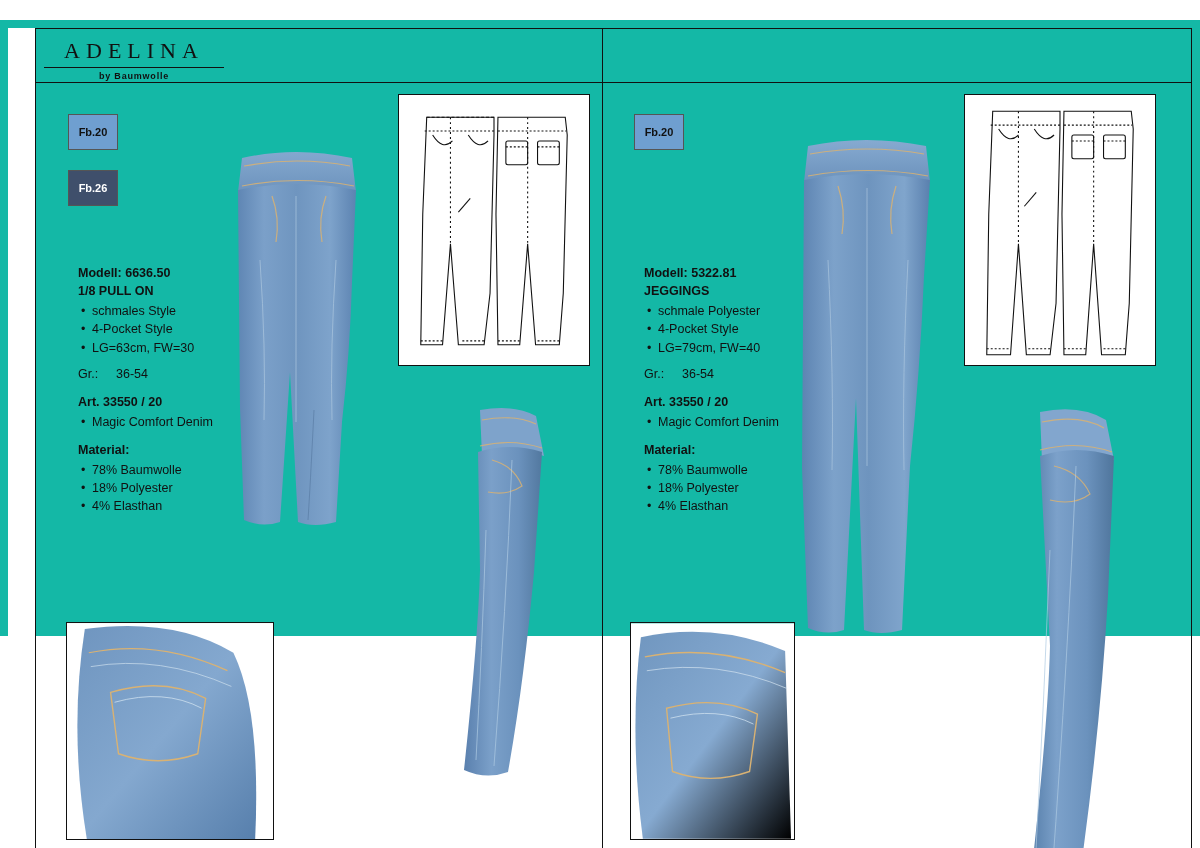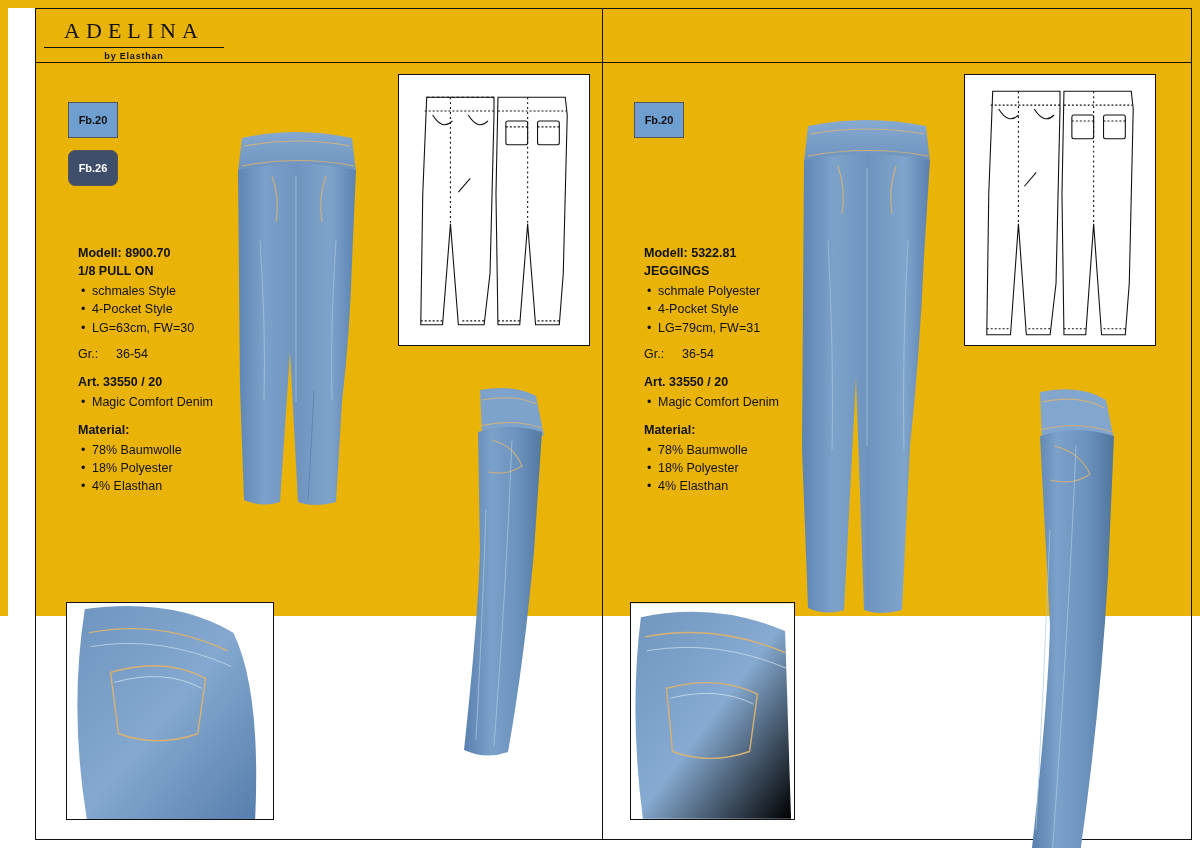--- a/index.html
+++ b/index.html
@@ -11,22 +11,23 @@
     width: 1200px;
     height: 848px;
     font-family: "Liberation Sans", sans-serif;
     color: #111;
     overflow: hidden;
   }
   .page {
     position: relative;
     width: 1200px;
     height: 616px;
-    background: #eab308;
-    box-sizing: border-box;
+    background: #14b8a6;
+    box-sizing: border-box;
+    margin-top: 20px;
   }
   
   .sheet-border {
     position: absolute;
     left: 8px; top: 8px;
     width: 1184px; height: 832px;
     border: 1px solid #111;
     box-sizing: border-box;
   }
   
@@ -101,22 +102,22 @@
     height: 36px;
     border: 1px solid #555;
     box-sizing: border-box;
     font-size: 11px;
     font-weight: 700;
     color: #111;
     display: flex;
     align-items: center;
     justify-content: center;
   }
-  .swatch.s1 { left: 32px; top: 40px; }
-  .swatch.s2 { left: 32px; top: 88px; border-radius: 7px; }
+  .swatch.s1 { left: 32px; top: 32px; }
+  .swatch.s2 { left: 32px; top: 88px; }
   .swatch-label-dark { color: #ffffff; }
 
   
   .spec {
     position: absolute;
     left: 42px;
     top: 182px;
     width: 210px;
     font-size: 12.5px;
     line-height: 1.45;
@@ -181,36 +182,36 @@
 </style>
 </head>
 <body>
 
 <div class="page">
   <div class="sheet-border"></div>
   <div class="binding"></div>
 
   <div class="brand">
     <div class="brand-name">ADELINA</div>
-    <div class="brand-sub">by Elasthan</div>
+    <div class="brand-sub">by Baumwolle</div>
   </div>
   <div class="top-rule"></div>
   <div class="center-divider"></div>
 
   <div class="panel left">
 
     <div class="swatch s1" style="background:#6f9fd0;">
       <span>Fb.20</span>
     </div>
     <div class="swatch s2 swatch-label-dark" style="background:#3f4f6b;">
       <span>Fb.26</span>
     </div>
 
     <div class="spec">
-      <div class="strong">Modell: 8900.70</div>
+      <div class="strong">Modell: 6636.50</div>
       <div class="strong">1/8 PULL ON</div>
       <ul>
         <li>schmales Style</li>
         <li>4-Pocket Style</li>
         <li>LG=63cm, FW=30</li>
       </ul>
       <div class="sizes">
         <span class="lbl">Gr.:</span><span>36-54</span>
       </div>
       <div class="gap"></div>
@@ -336,21 +337,21 @@
     <div class="swatch s1" style="background:#6f9fd0;">
       <span>Fb.20</span>
     </div>
 
     <div class="spec">
       <div class="strong">Modell: 5322.81</div>
       <div class="strong">JEGGINGS</div>
       <ul>
         <li>schmale Polyester</li>
         <li>4-Pocket Style</li>
-        <li>LG=79cm, FW=31</li>
+        <li>LG=79cm, FW=40</li>
       </ul>
       <div class="sizes">
         <span class="lbl">Gr.:</span><span>36-54</span>
       </div>
       <div class="gap"></div>
       <div class="strong">Art. 33550 / 20</div>
       <ul>
         <li>Magic Comfort Denim</li>
       </ul>
       <div class="gap"></div>

